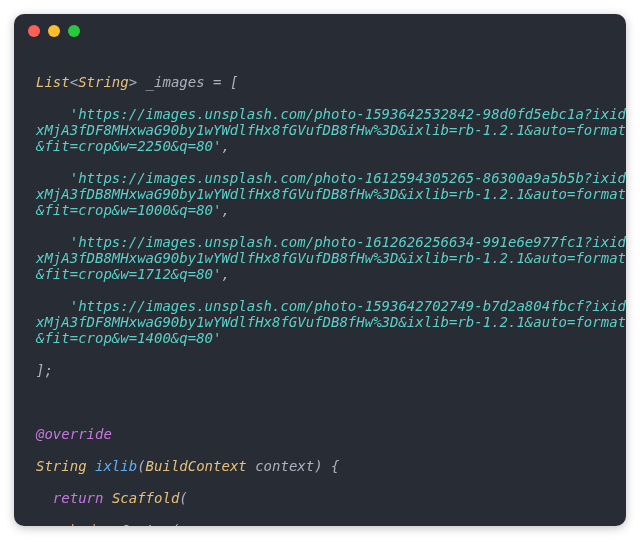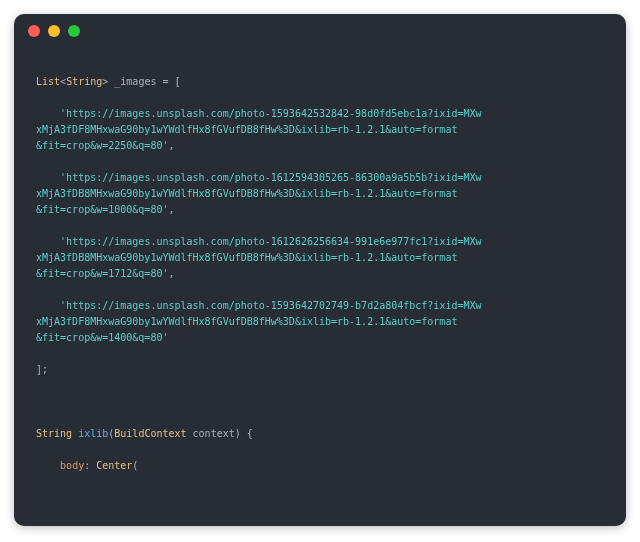--- a/index.html
+++ b/index.html
@@ -38,24 +38,25 @@
   .dot.yellow { background: #ffbd2e; }
   .dot.green  { background: #27c93f; }
 
   .code {
     position: absolute;
     top: 44px;
     left: 22px;
     right: 18px;
     bottom: 14px;
     font-family: "Menlo", "DejaVu Sans Mono", "Consolas", monospace;
-    font-size: 10px;
+    font-size: 14px;
     line-height: 16px;
     color: #abb2bf;
     white-space: pre;
+    font-style: italic;
   }
 
   
   .tok-plain   { color: #abb2bf; }
   .tok-type    { color: #e5c07b; }   
   .tok-var     { color: #abb2bf; }   
   .tok-punct   { color: #abb2bf; }
   .tok-string  { color: #5ad0ca; }   
   .tok-kw      { color: #c678dd; }   
   .tok-class   { color: #e5c07b; }   
@@ -83,21 +84,23 @@
 xMjA3fDB8MHxwaG90by1wYWdlfHx8fGVufDB8fHw%3D&amp;ixlib=rb-1.2.1&amp;auto=format
 &amp;fit=crop&amp;w=1000&amp;q=80'</span><span class="tok-punct">,</span></span>
 <span class="line">    <span class="tok-string">'https://images.unsplash.com/photo-1612626256634-991e6e977fc1?ixid=MXw
 xMjA3fDB8MHxwaG90by1wYWdlfHx8fGVufDB8fHw%3D&amp;ixlib=rb-1.2.1&amp;auto=format
 &amp;fit=crop&amp;w=1712&amp;q=80'</span><span class="tok-punct">,</span></span>
 <span class="line">    <span class="tok-string">'https://images.unsplash.com/photo-1593642702749-b7d2a804fbcf?ixid=MXw
 xMjA3fDF8MHxwaG90by1wYWdlfHx8fGVufDB8fHw%3D&amp;ixlib=rb-1.2.1&amp;auto=format
 &amp;fit=crop&amp;w=1400&amp;q=80'</span></span>
 <span class="line"><span class="tok-punct">];</span></span>
 <span class="line"> </span>
+<span class="line"><span class="tok-kw">@override</span></span>
 <span class="line"><span class="tok-type">String</span> <span class="tok-build">ixlib</span><span class="tok-punct">(</span><span class="tok-type">BuildContext</span><span class="tok-plain"> context</span><span class="tok-punct">)</span><span class="tok-punct"> {</span></span>
+<span class="line">  <span class="tok-kw">return</span> <span class="tok-class">Scaffold</span><span class="tok-punct">(</span></span>
 <span class="line">    <span class="tok-prop">body</span><span class="tok-punct">: </span><span class="tok-class">Center</span><span class="tok-punct">(</span></span>
 
 
 
 
 
 
 
 
 

